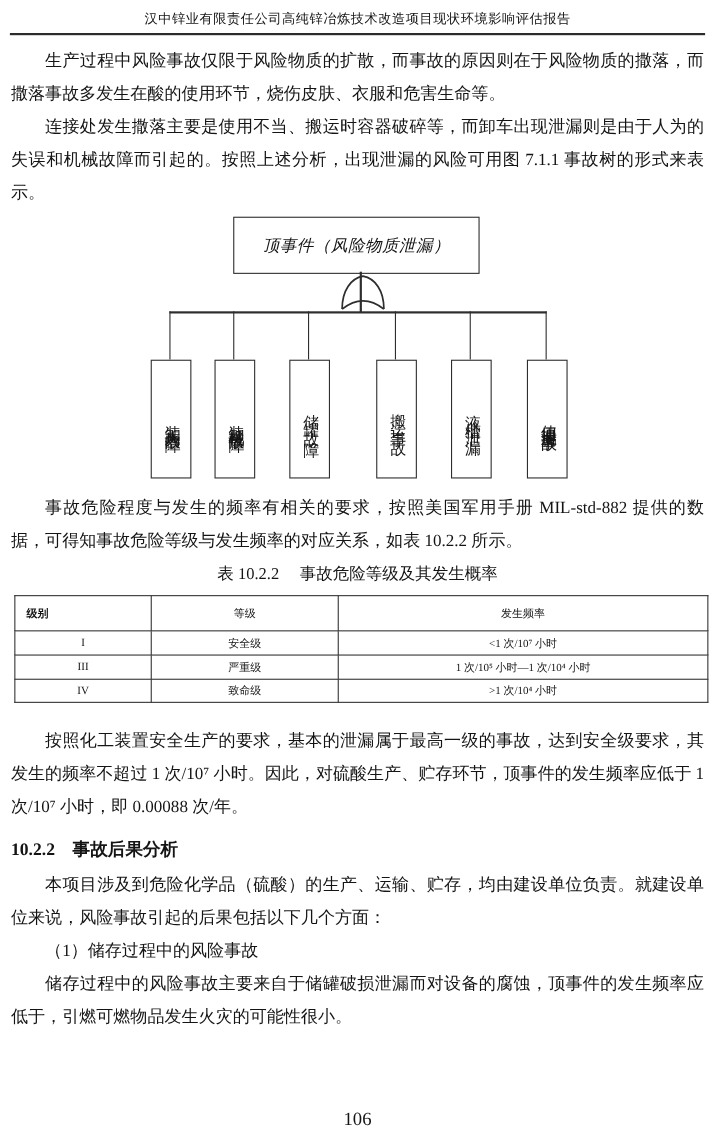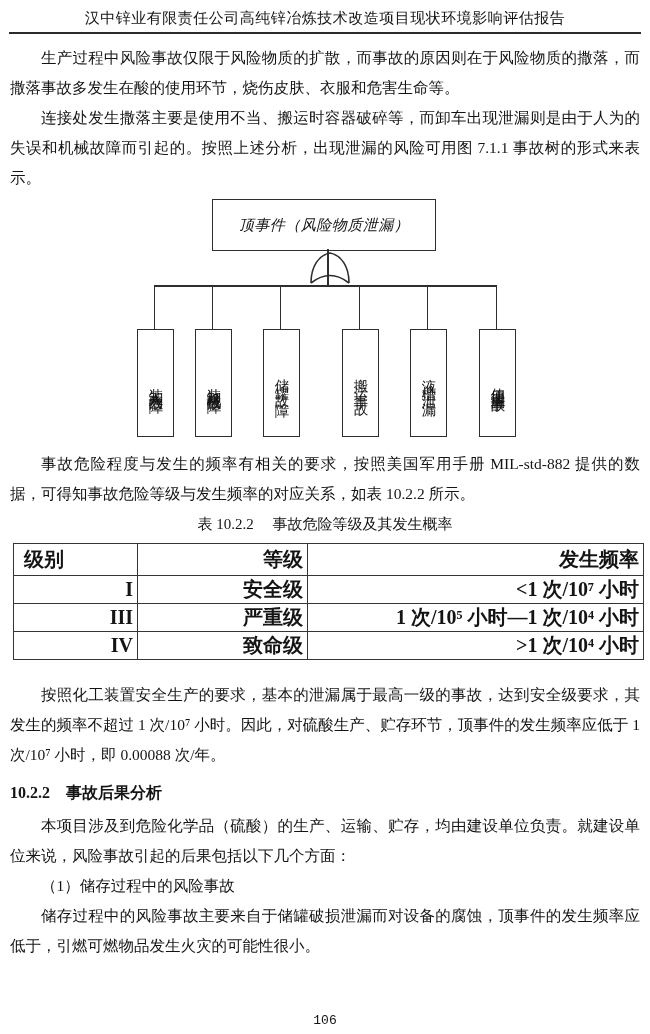--- a/index.html
+++ b/index.html
@@ -14,21 +14,21 @@
     overflow: hidden;
   }
   
   .page-header {
     margin: 0 9px;
     padding-top: 9px;
     padding-bottom: 4px;
     border-bottom: 2px solid #2b2b2b;
     text-align: center;
   }
-  .page-header .title { font-size: 15px; letter-spacing: 0.5px; }
+  .page-header .title { font-size: 12px; letter-spacing: 0.5px; }
 
   
   .content { padding: 0 10px; }
   p.body {
     margin: 0;
     font-size: 15.5px;
     line-height: 30px;
     text-align: justify;
     text-indent: 2em;
   }
@@ -68,43 +68,43 @@
     font-size: 16px; font-weight: bold;
     margin: 13px 0 7px 0;
   }
 
   
   table.risk-table {
     border-collapse: collapse;
     margin: 6px 0 0 3px;
     width: 630px;
     table-layout: fixed;
-    font-size: 20px;
+    font-size: 10px;
   }
   table.risk-table col.c1 { width: 124px; }
   table.risk-table col.c2 { width: 170px; }
   table.risk-table col.c3 { width: 336px; }
   table.risk-table th, table.risk-table td {
     border: 1.6px solid #353535;
     padding: 0 4px;
-    text-align: right;
-    font-weight: bold;
+    text-align: center;
+    font-weight: normal;
   }
   table.risk-table th { height: 31px; }
   table.risk-table th.level-hd { text-align: left; padding-left: 10px; font-weight: bold; }
   tr.r1 td { height: 21px; }
   tr.r2 td { height: 33px; }
   tr.r3 td { height: 21px; }
   tr.r4 td { height: 20px; }
   td.freq-bold { font-weight: bold; }
 
   
   .page-footer {
     position: absolute; left: 0; right: 0; bottom: 6px;
-    text-align: center; font-size: 13px; font-family: Liberation Mono, monospace;
+    text-align: center; font-size: 17px;
   }
 </style>
 </head>
 <body>
 
 <div class="page">
 
   <div class="page-header">
     <div class="title">汉中锌业有限责任公司高纯锌冶炼技术改造项目现状环境影响评估报告</div>
   </div>

